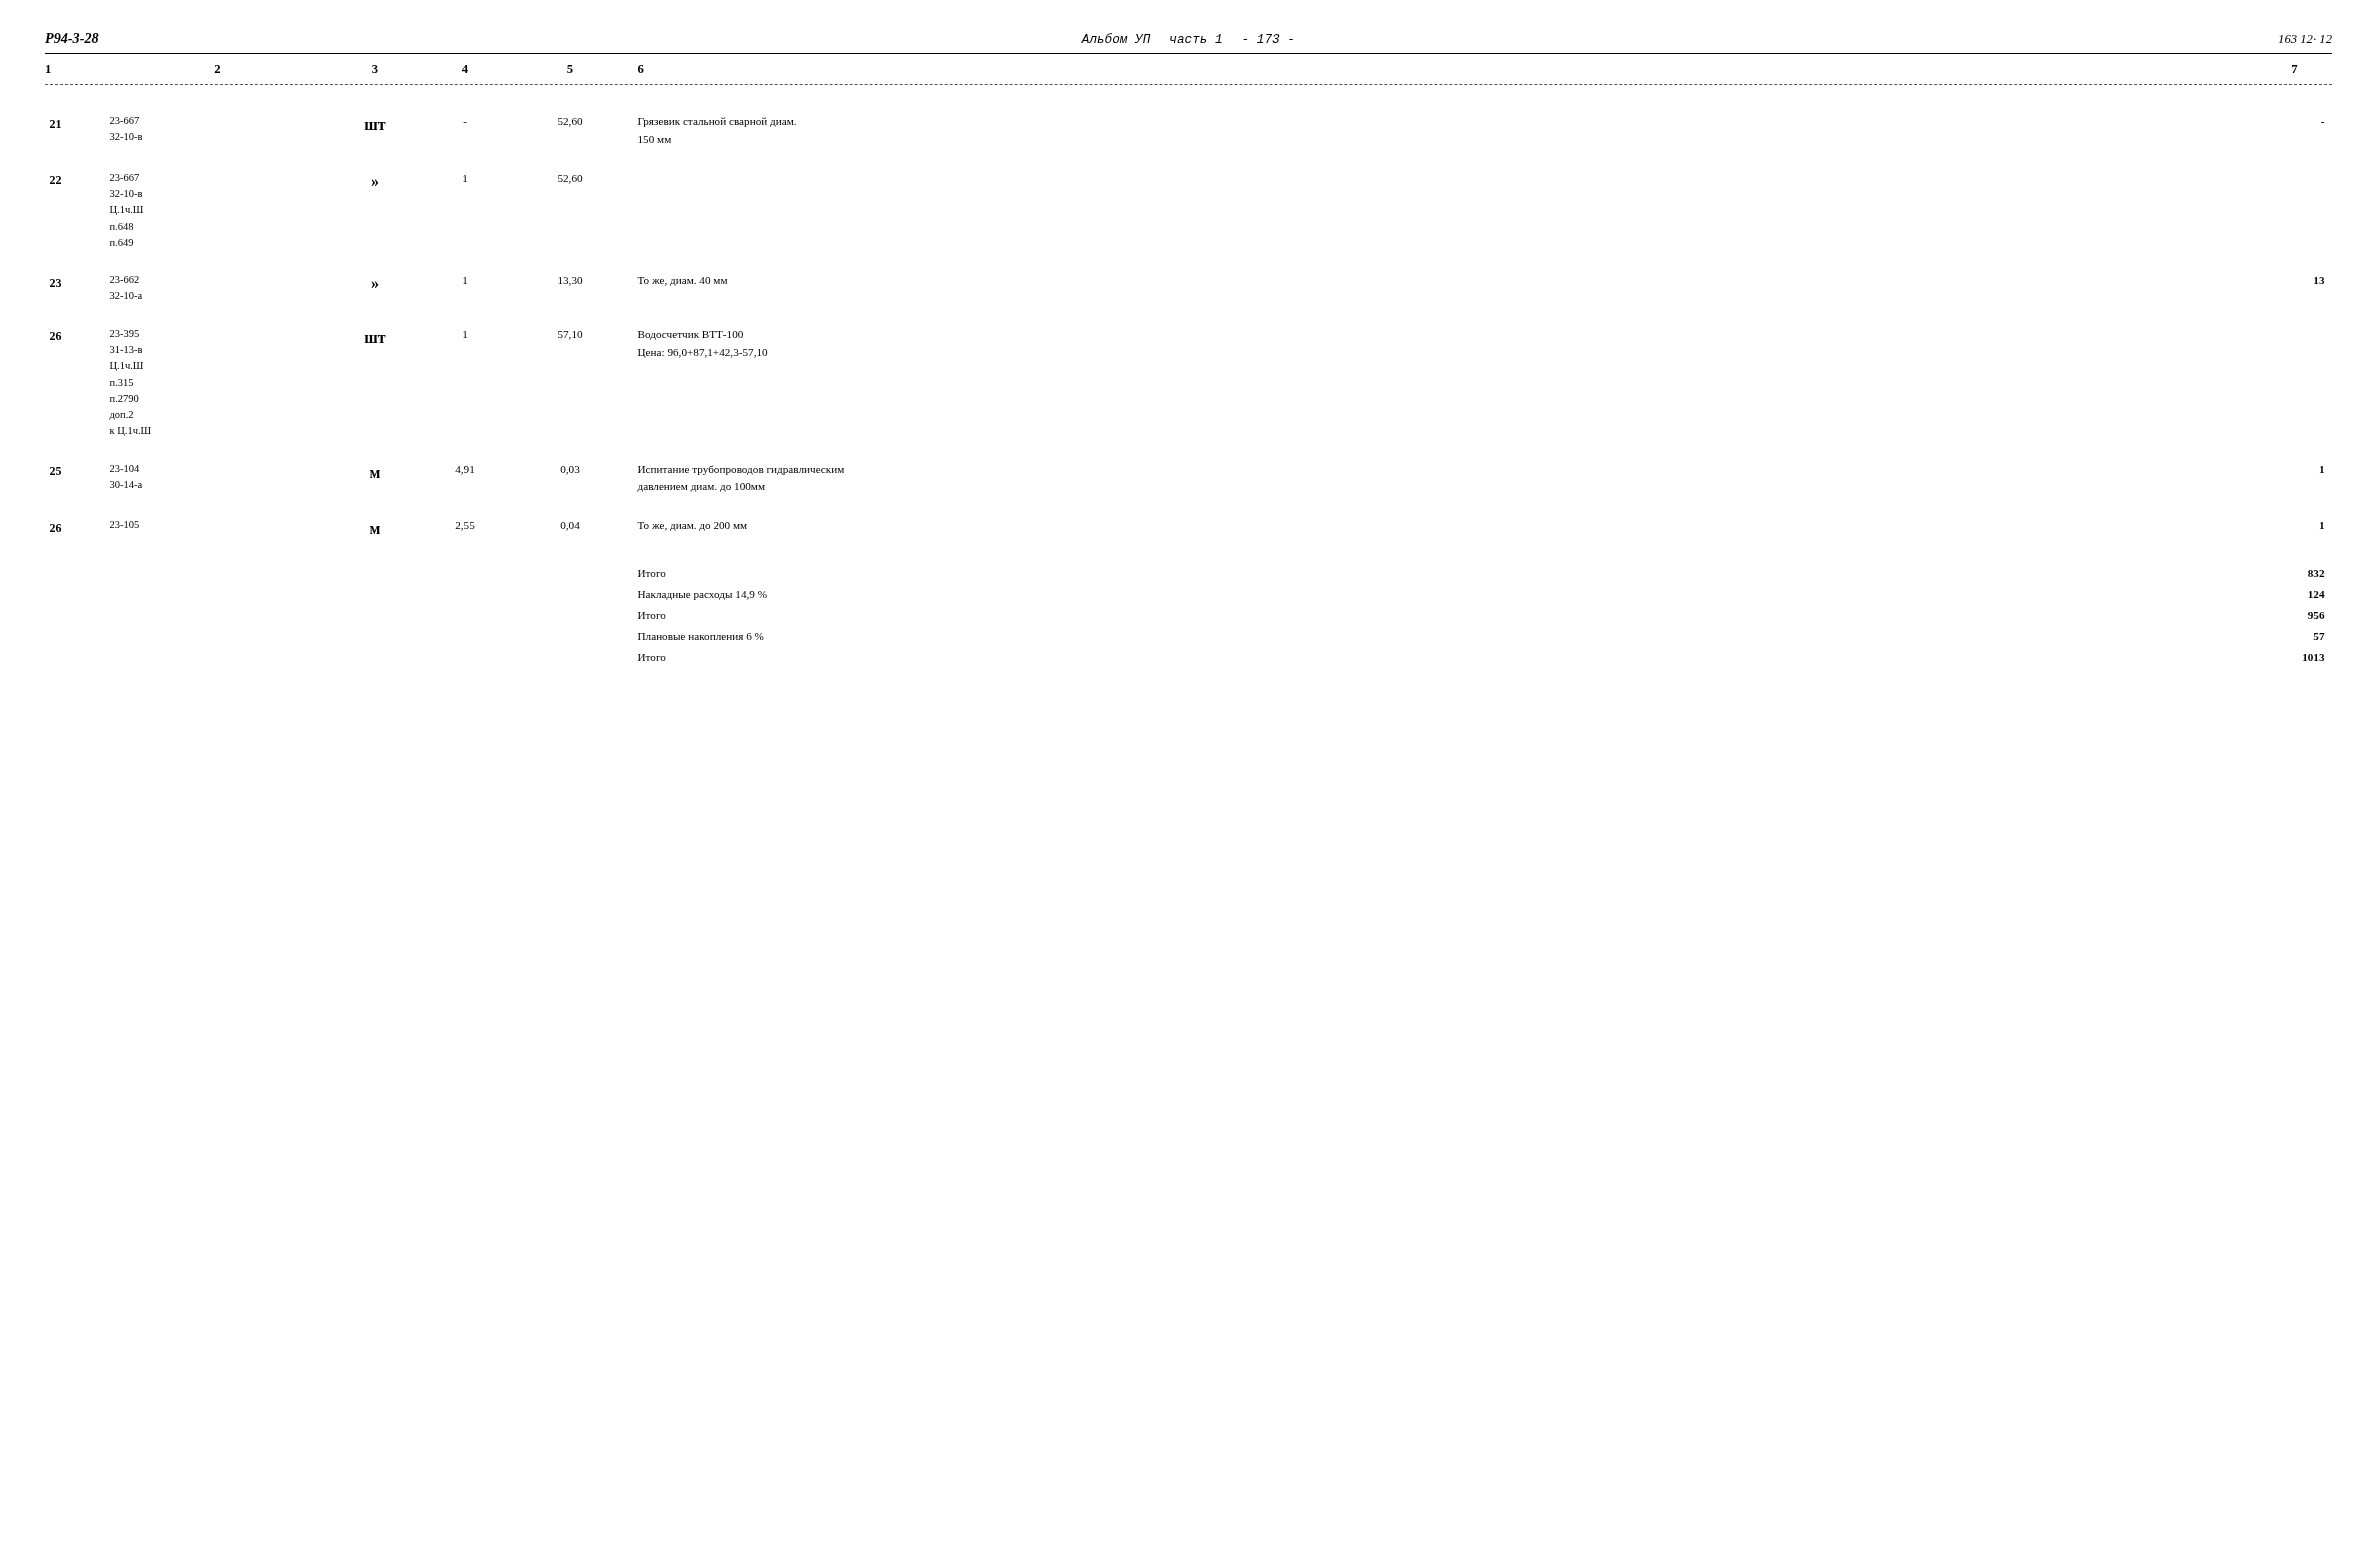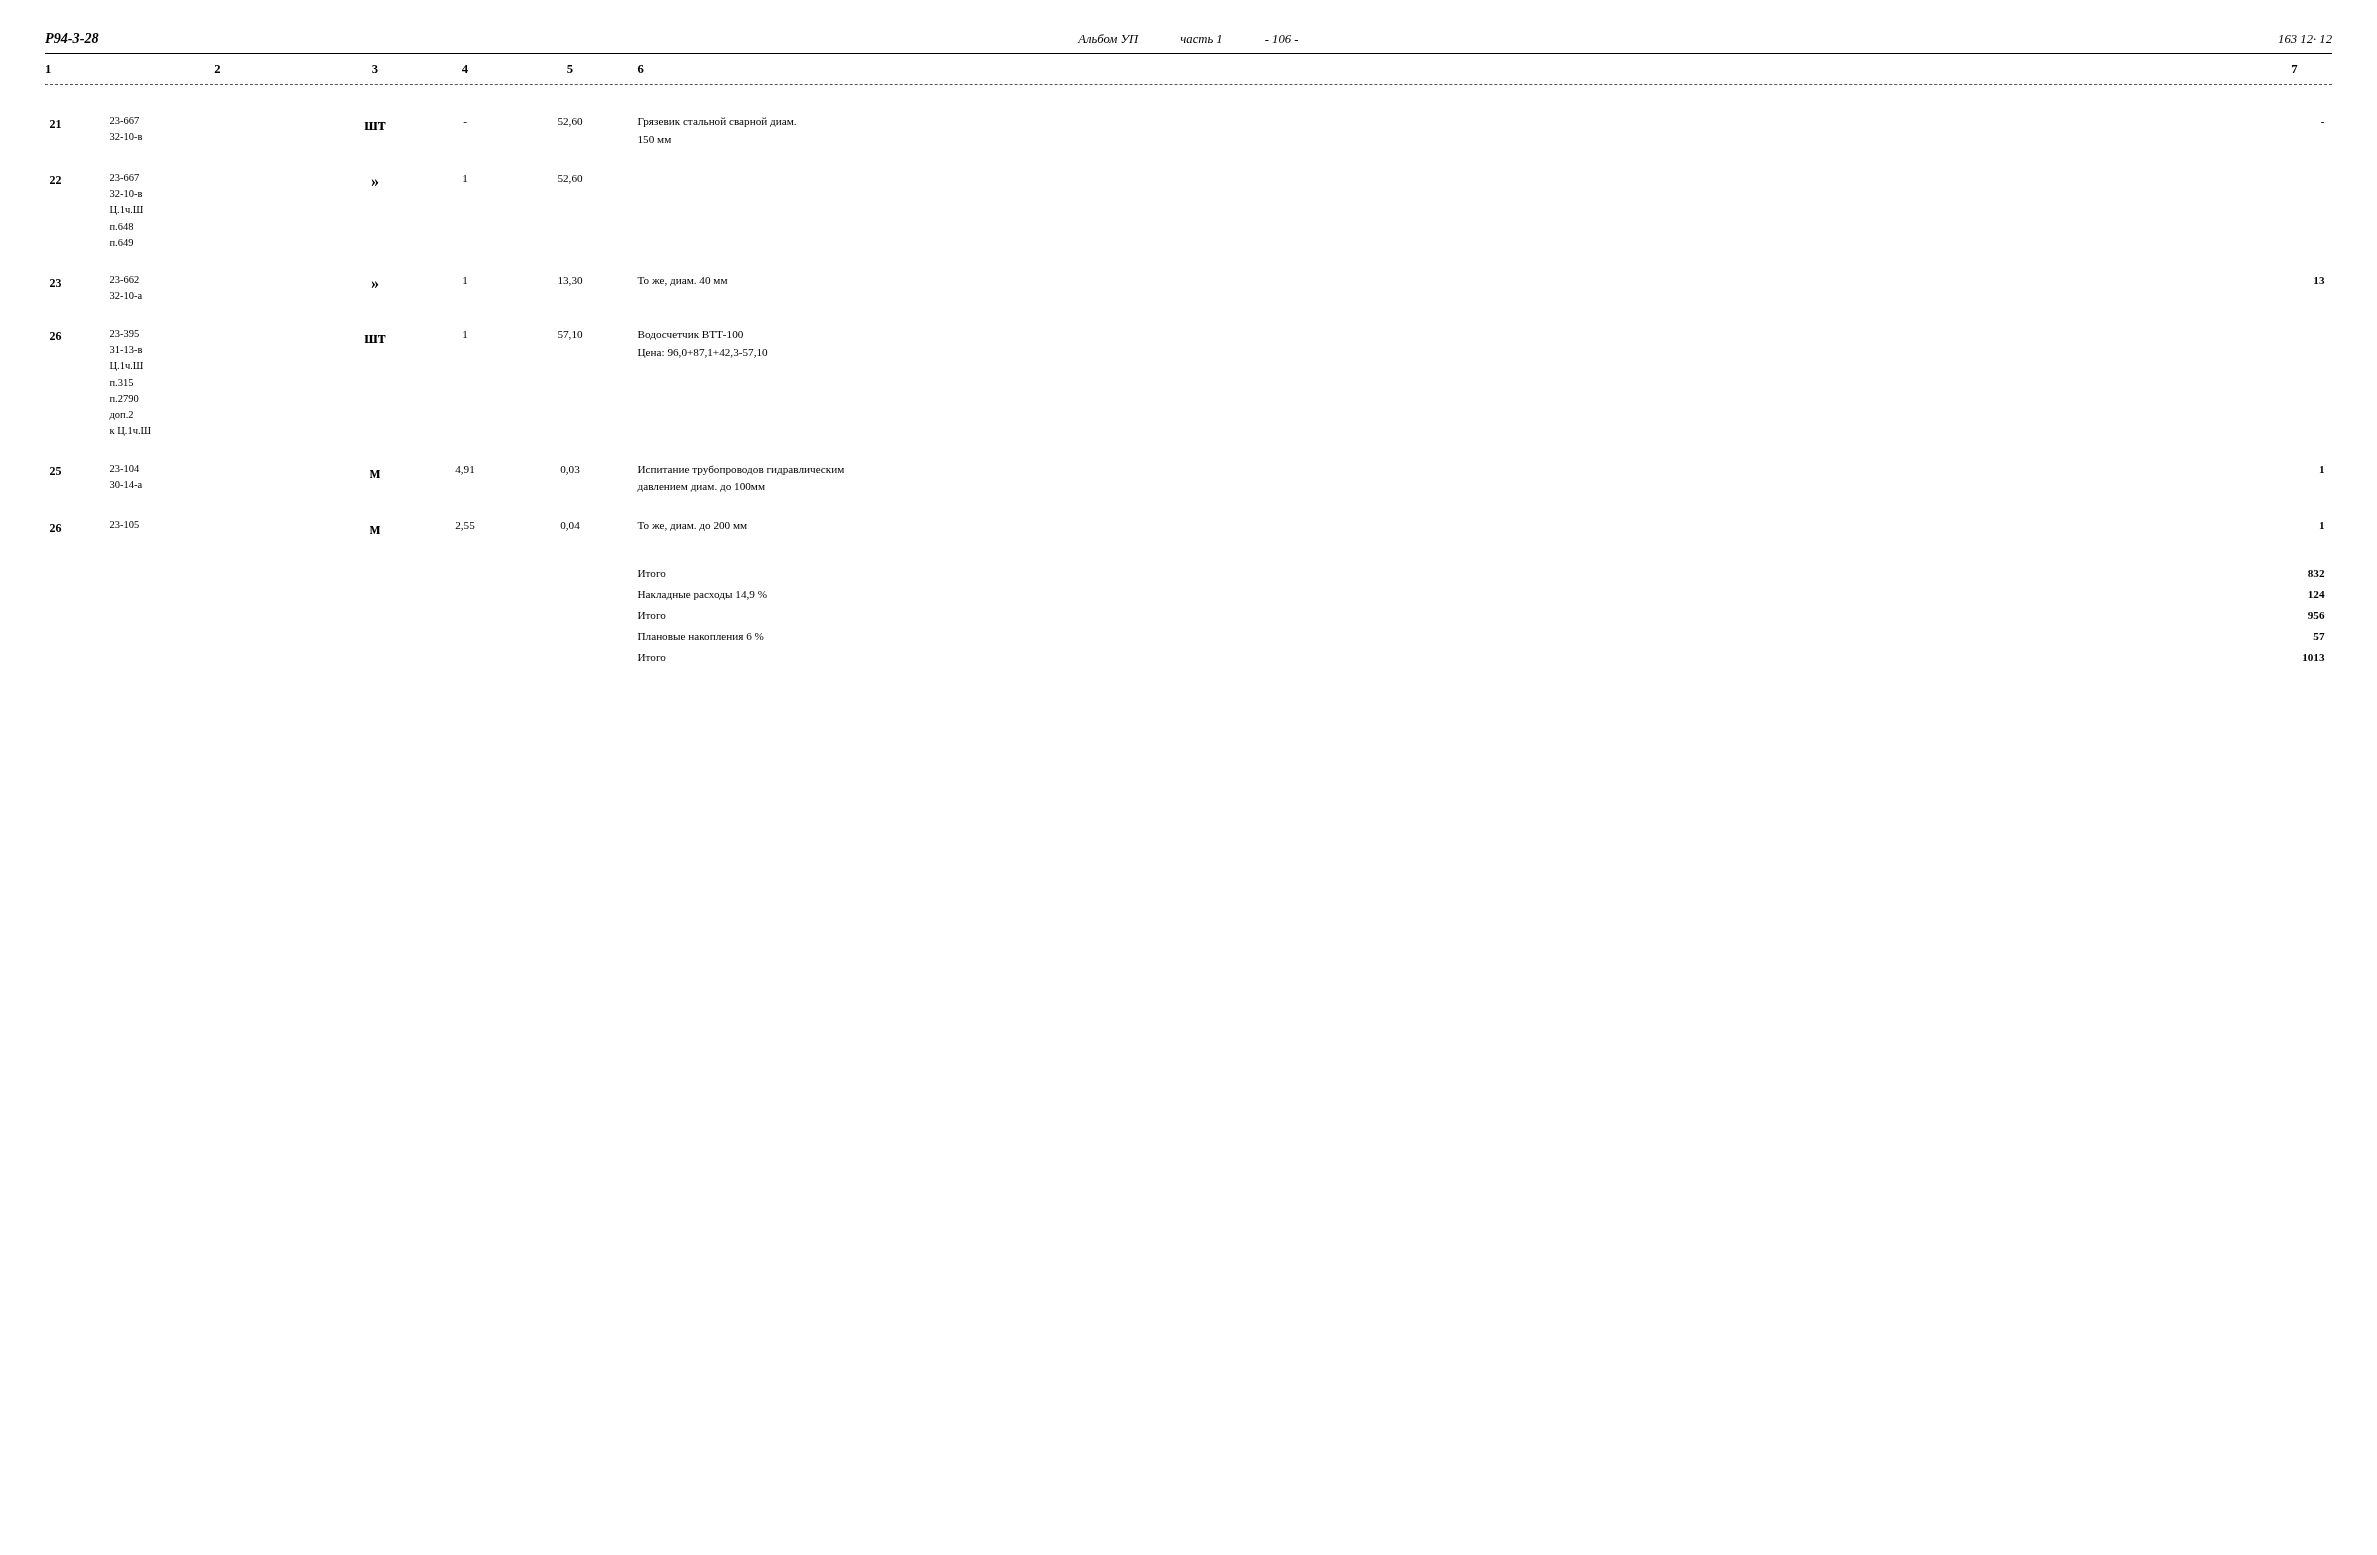--- a/index.html
+++ b/index.html
@@ -28,22 +28,23 @@
     }
 
     .header-left {
       font-size: 14.2px;
       font-weight: bold;
       font-style: italic;
     }
 
     .header-center {
       display: flex;
-      gap: 42px;
-      font-size: 12.7px;
+      gap: 19px;
+      font-size: 12.7px;
+      font-family: Liberation Mono, monospace;
     }
 
     .header-right {
       font-size: 12.7px;
       font-style: italic;
     }
 
     .divider-top {
       border: none;
       border-top: 1.5px solid #000;
@@ -161,21 +162,21 @@
     }
   </style>
 </head>
 <body>
 
 <div class="page-header">
   <span class="header-left">Р94-3-28</span>
   <div class="header-center">
     <span>Альбом УП</span>
     <span>часть 1</span>
-    <span>- 106 -</span>
+    <span>- 173 -</span>
   </div>
   <span class="header-right">163 12· 12</span>
 </div>
 
 <hr class="divider-top">
 
 <div class="col-headers">
   <span>1</span>
   <span>2</span>
   <span>3</span>

